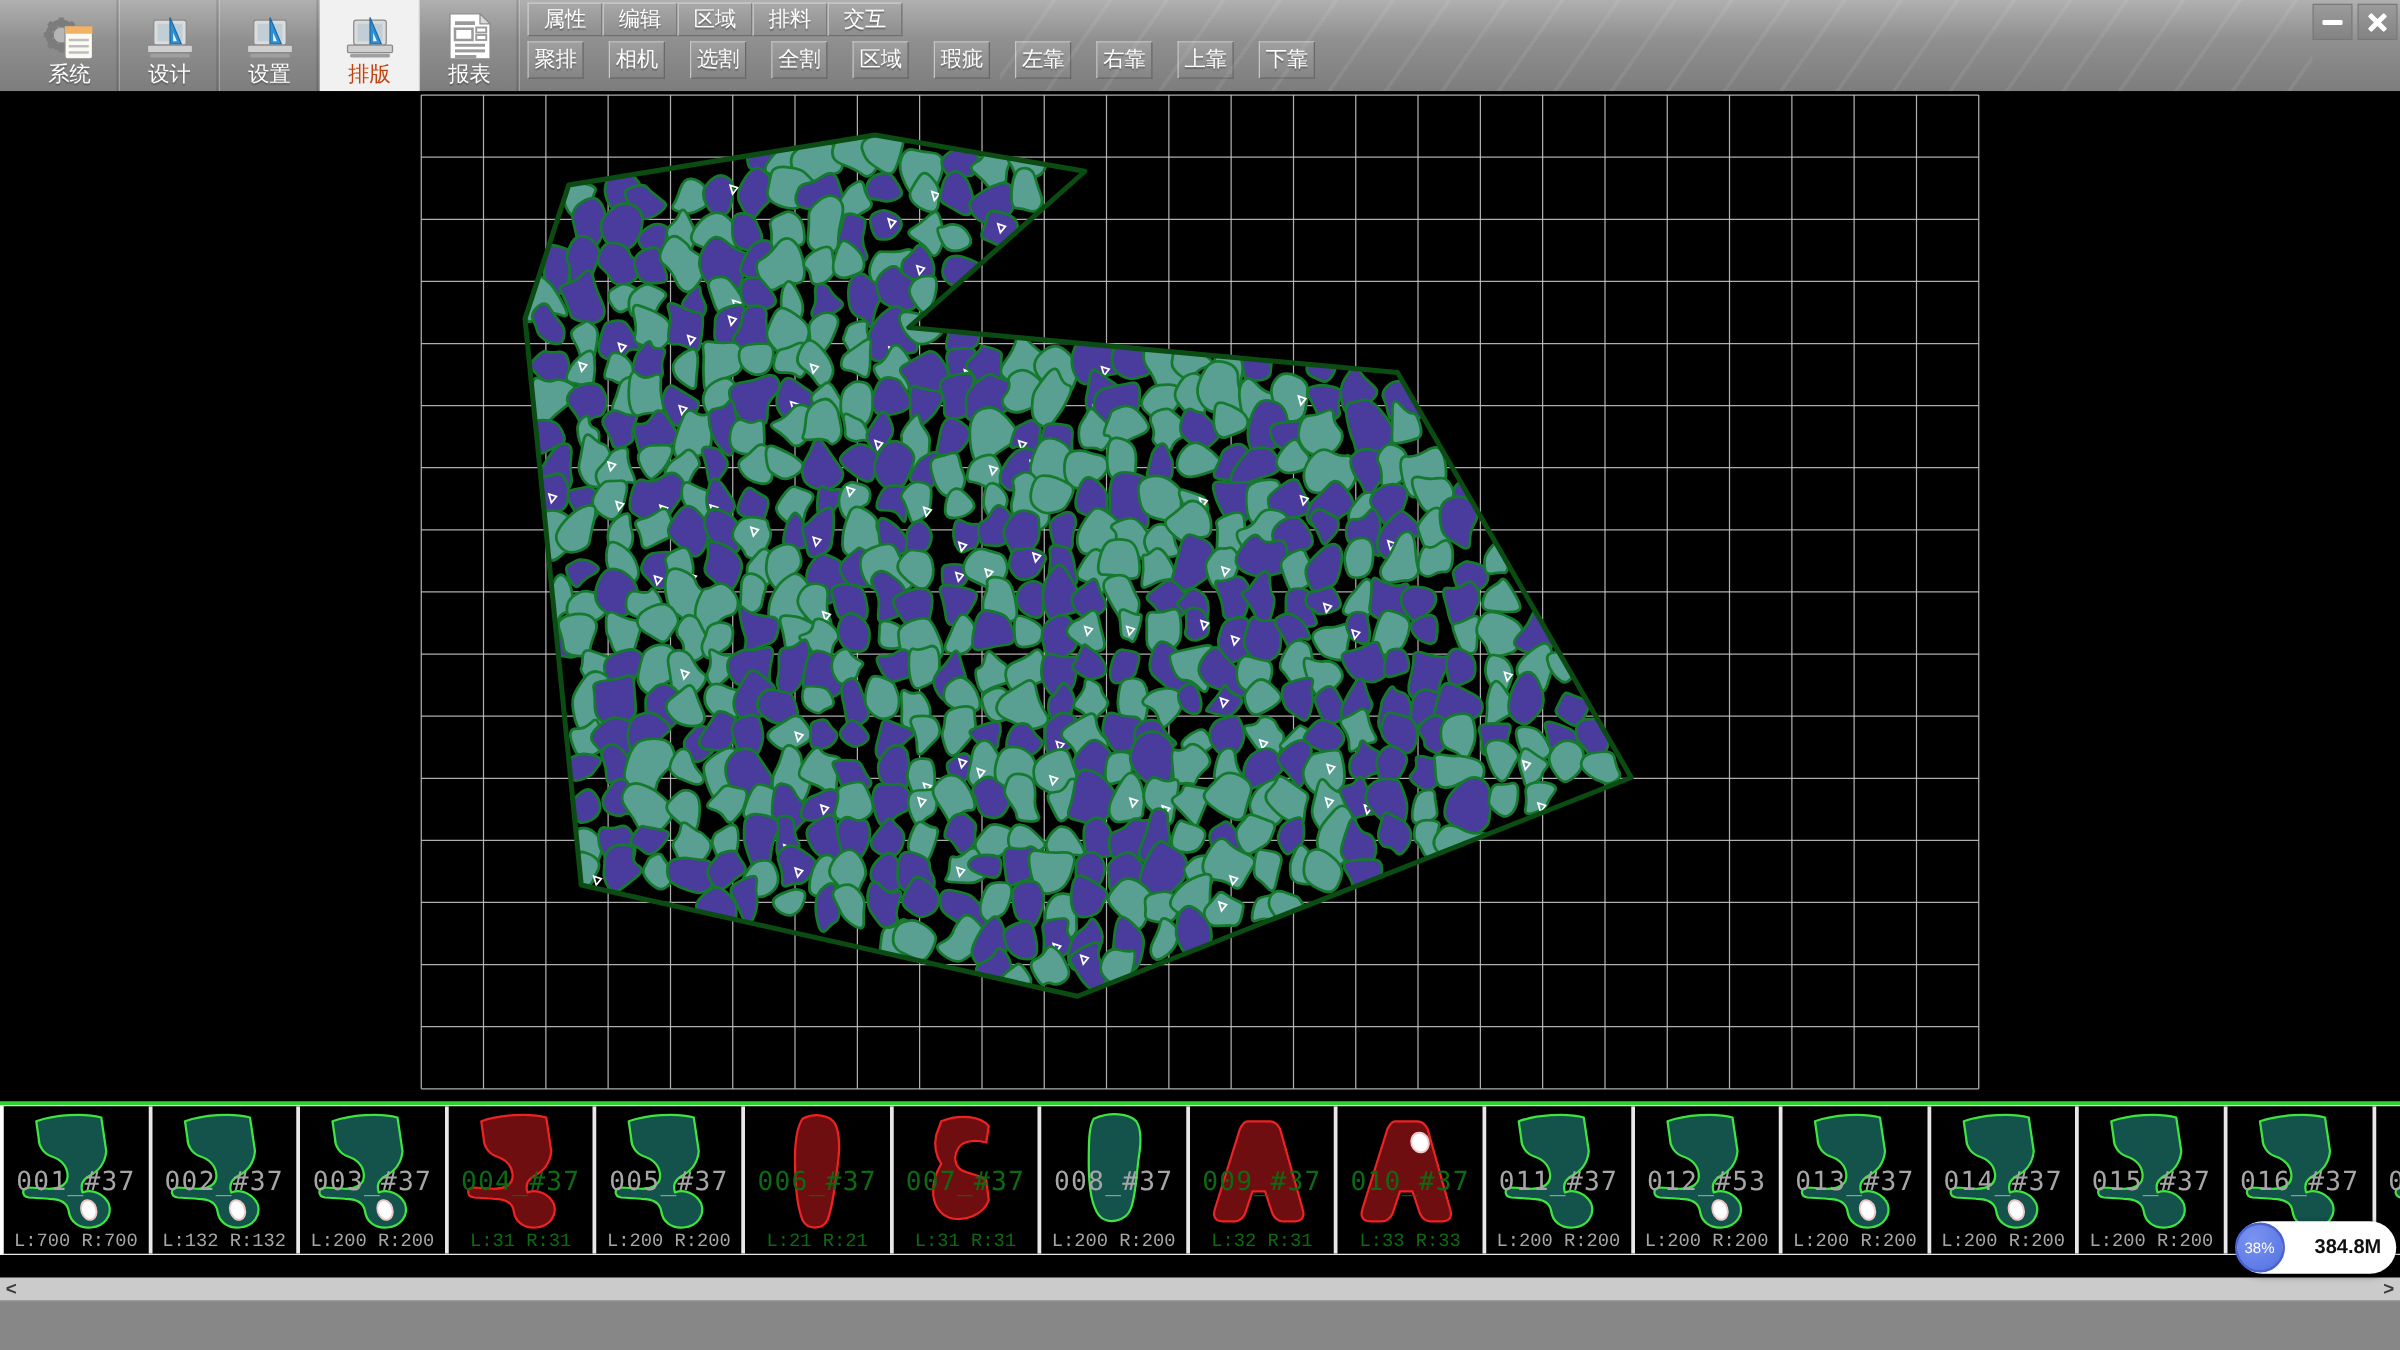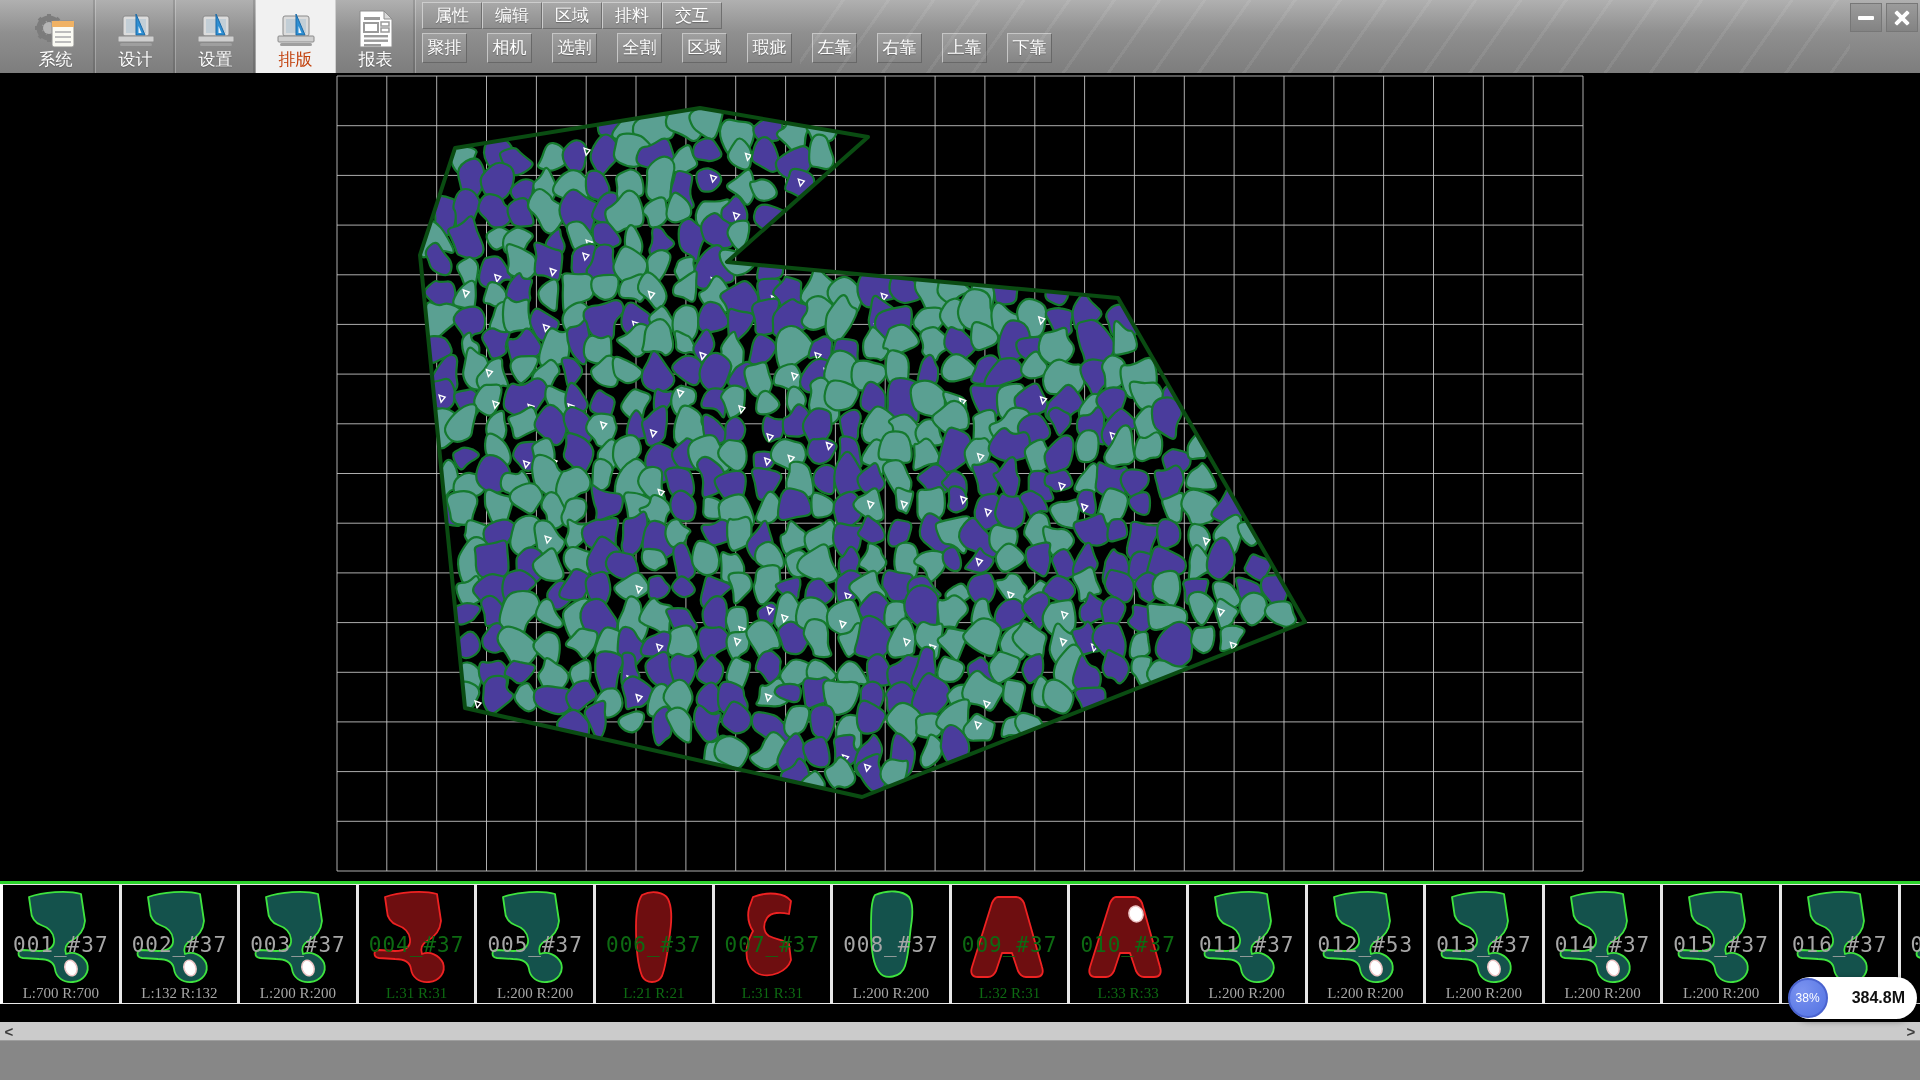--- a/index.html
+++ b/index.html
@@ -42,21 +42,21 @@
 
   
   .greenline{position:absolute;left:0;top:881px;width:1920px;height:3px;background:#2bd32b;}
   .thumbs{position:absolute;left:0;top:884px;width:1920px;height:120px;background:#000;display:flex;overflow:hidden;
     border-top:1px solid #e8e8e8;border-bottom:1px solid #e8e8e8;box-sizing:border-box;border-left:3px solid #ffffff;}
   .thumb{position:relative;flex:0 0 115.6px;height:100%;border-right:3px solid #e8e8e8;box-sizing:content-box;cursor:default;}
   .thumb svg{position:absolute;left:6px;top:2px;width:104px;height:100px;}
   .tname{position:absolute;left:0;top:48px;width:100%;text-align:center;
     font-family:"DejaVu Sans Mono",monospace;font-size:21px;letter-spacing:1px;}
   .tlr{position:absolute;left:0;bottom:1px;width:100%;text-align:center;
-    font-family:Liberation Serif, serif;font-size:15px;}
+    font-family:Liberation Mono, monospace;font-size:15px;}
   .c-teal{color:#a6a6a6;} .c-red{color:#0d6a12;}
 
   .gapband{position:absolute;left:0;top:1004px;width:1920px;height:18px;background:#000;}
   .hscroll{position:absolute;left:0;top:1022px;width:1920px;height:18px;background:#cbcbcb;}
   .harrow{position:absolute;top:0;width:18px;height:18px;color:#3c3c3c;font-size:15px;font-weight:bold;
     display:flex;align-items:center;justify-content:center;cursor:default;}
   .harrow.left{left:0;} .harrow.right{right:0;}
   .statusbar{position:absolute;left:0;top:1040px;width:1920px;height:40px;background:#878787;border-top:1px solid #9d9d9d;}
 
   

